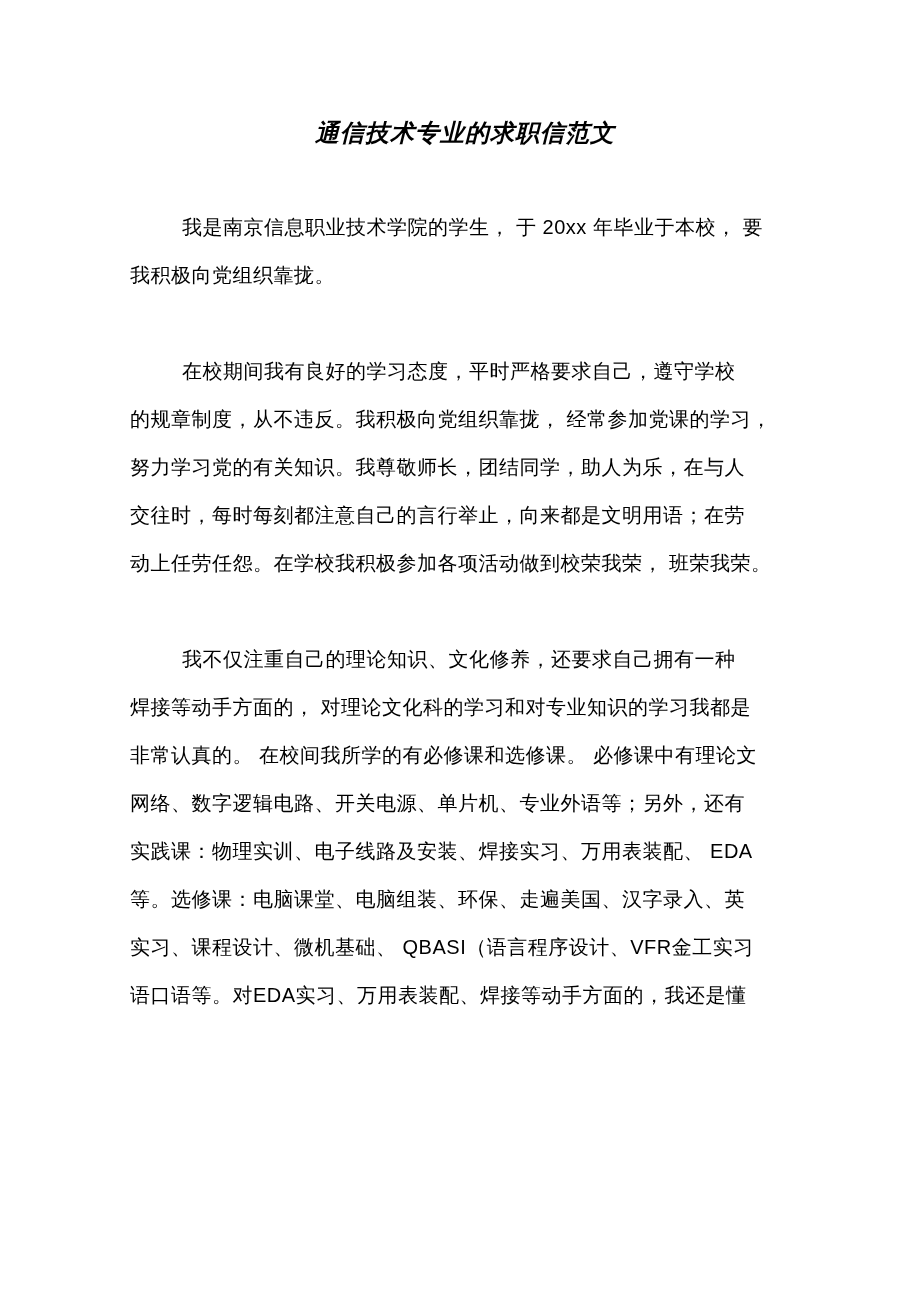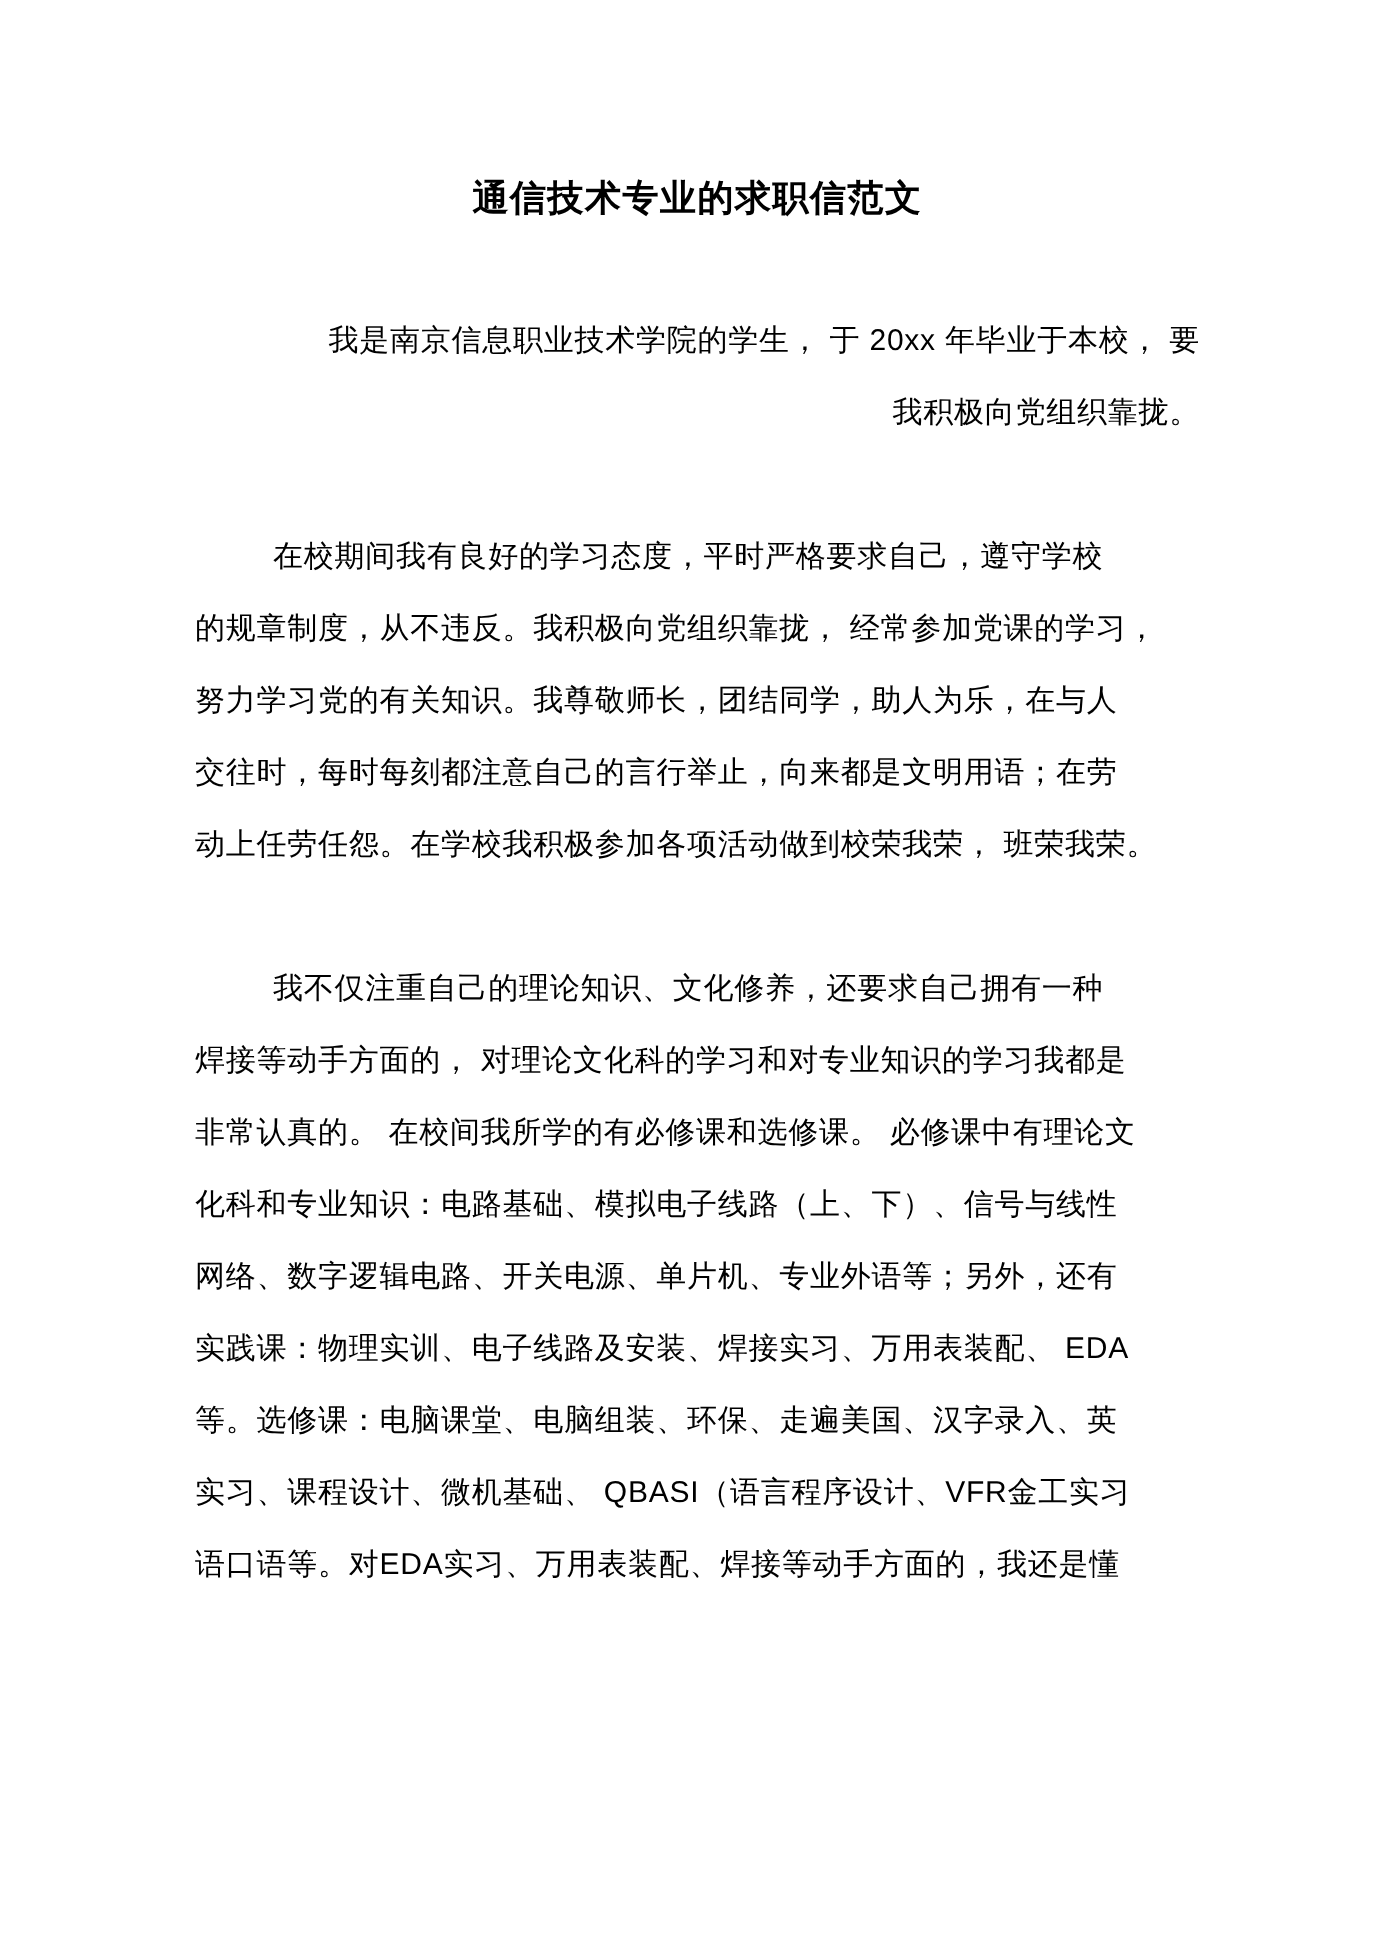--- a/index.html
+++ b/index.html
@@ -19,33 +19,34 @@
     padding-left: 130px;
     padding-right: 120px;
   }
   .doc-title {
     margin-top: 109px;
     text-align: center;
     font-size: 24px;
     font-weight: 700;
     line-height: 48px;
     letter-spacing: 1px;
+    font-style: italic;
   }
   .line {
     font-size: 20px;
     line-height: 48px;
     white-space: pre-wrap;
     letter-spacing: 0.5px;
   }
   .salutation {
     margin-top: 8px;
     text-indent: 35px;
   }
   .para { margin-top: 48px; }
-  .para.first-para { margin-top: 46px; text-align: right; }
+  .para.first-para { margin-top: 46px; }
   .para .line.indent { text-indent: 52px; }
 </style>
 </head>
 <body>
 
 <div class="page">
   <div class="content">
 
     <div class="doc-title">通信技术专业的求职信范文</div>
 
@@ -60,21 +61,20 @@
       <div class="line">的规章制度，从不违反。我积极向党组织靠拢， 经常参加党课的学习，</div>
       <div class="line">努力学习党的有关知识。我尊敬师长，团结同学，助人为乐，在与人</div>
       <div class="line">交往时，每时每刻都注意自己的言行举止，向来都是文明用语；在劳</div>
       <div class="line">动上任劳任怨。在学校我积极参加各项活动做到校荣我荣， 班荣我荣。</div>
     </div>
 
     <div class="para">
       <div class="line indent">我不仅注重自己的理论知识、文化修养，还要求自己拥有一种</div>
       <div class="line">焊接等动手方面的， 对理论文化科的学习和对专业知识的学习我都是</div>
       <div class="line">非常认真的。 在校间我所学的有必修课和选修课。 必修课中有理论文</div>
-      <div class="line">化科和专业知识：电路基础、模拟电子线路（上、下）、信号与线性</div>
       <div class="line">网络、数字逻辑电路、开关电源、单片机、专业外语等；另外，还有</div>
       <div class="line">实践课：物理实训、电子线路及安装、焊接实习、万用表装配、 EDA</div>
       <div class="line">等。选修课：电脑课堂、电脑组装、环保、走遍美国、汉字录入、英</div>
       <div class="line">实习、课程设计、微机基础、 QBASI（语言程序设计、VFR金工实习</div>
       <div class="line">语口语等。对EDA实习、万用表装配、焊接等动手方面的，我还是懂</div>
     </div>
 
   </div>
 </div>
 

